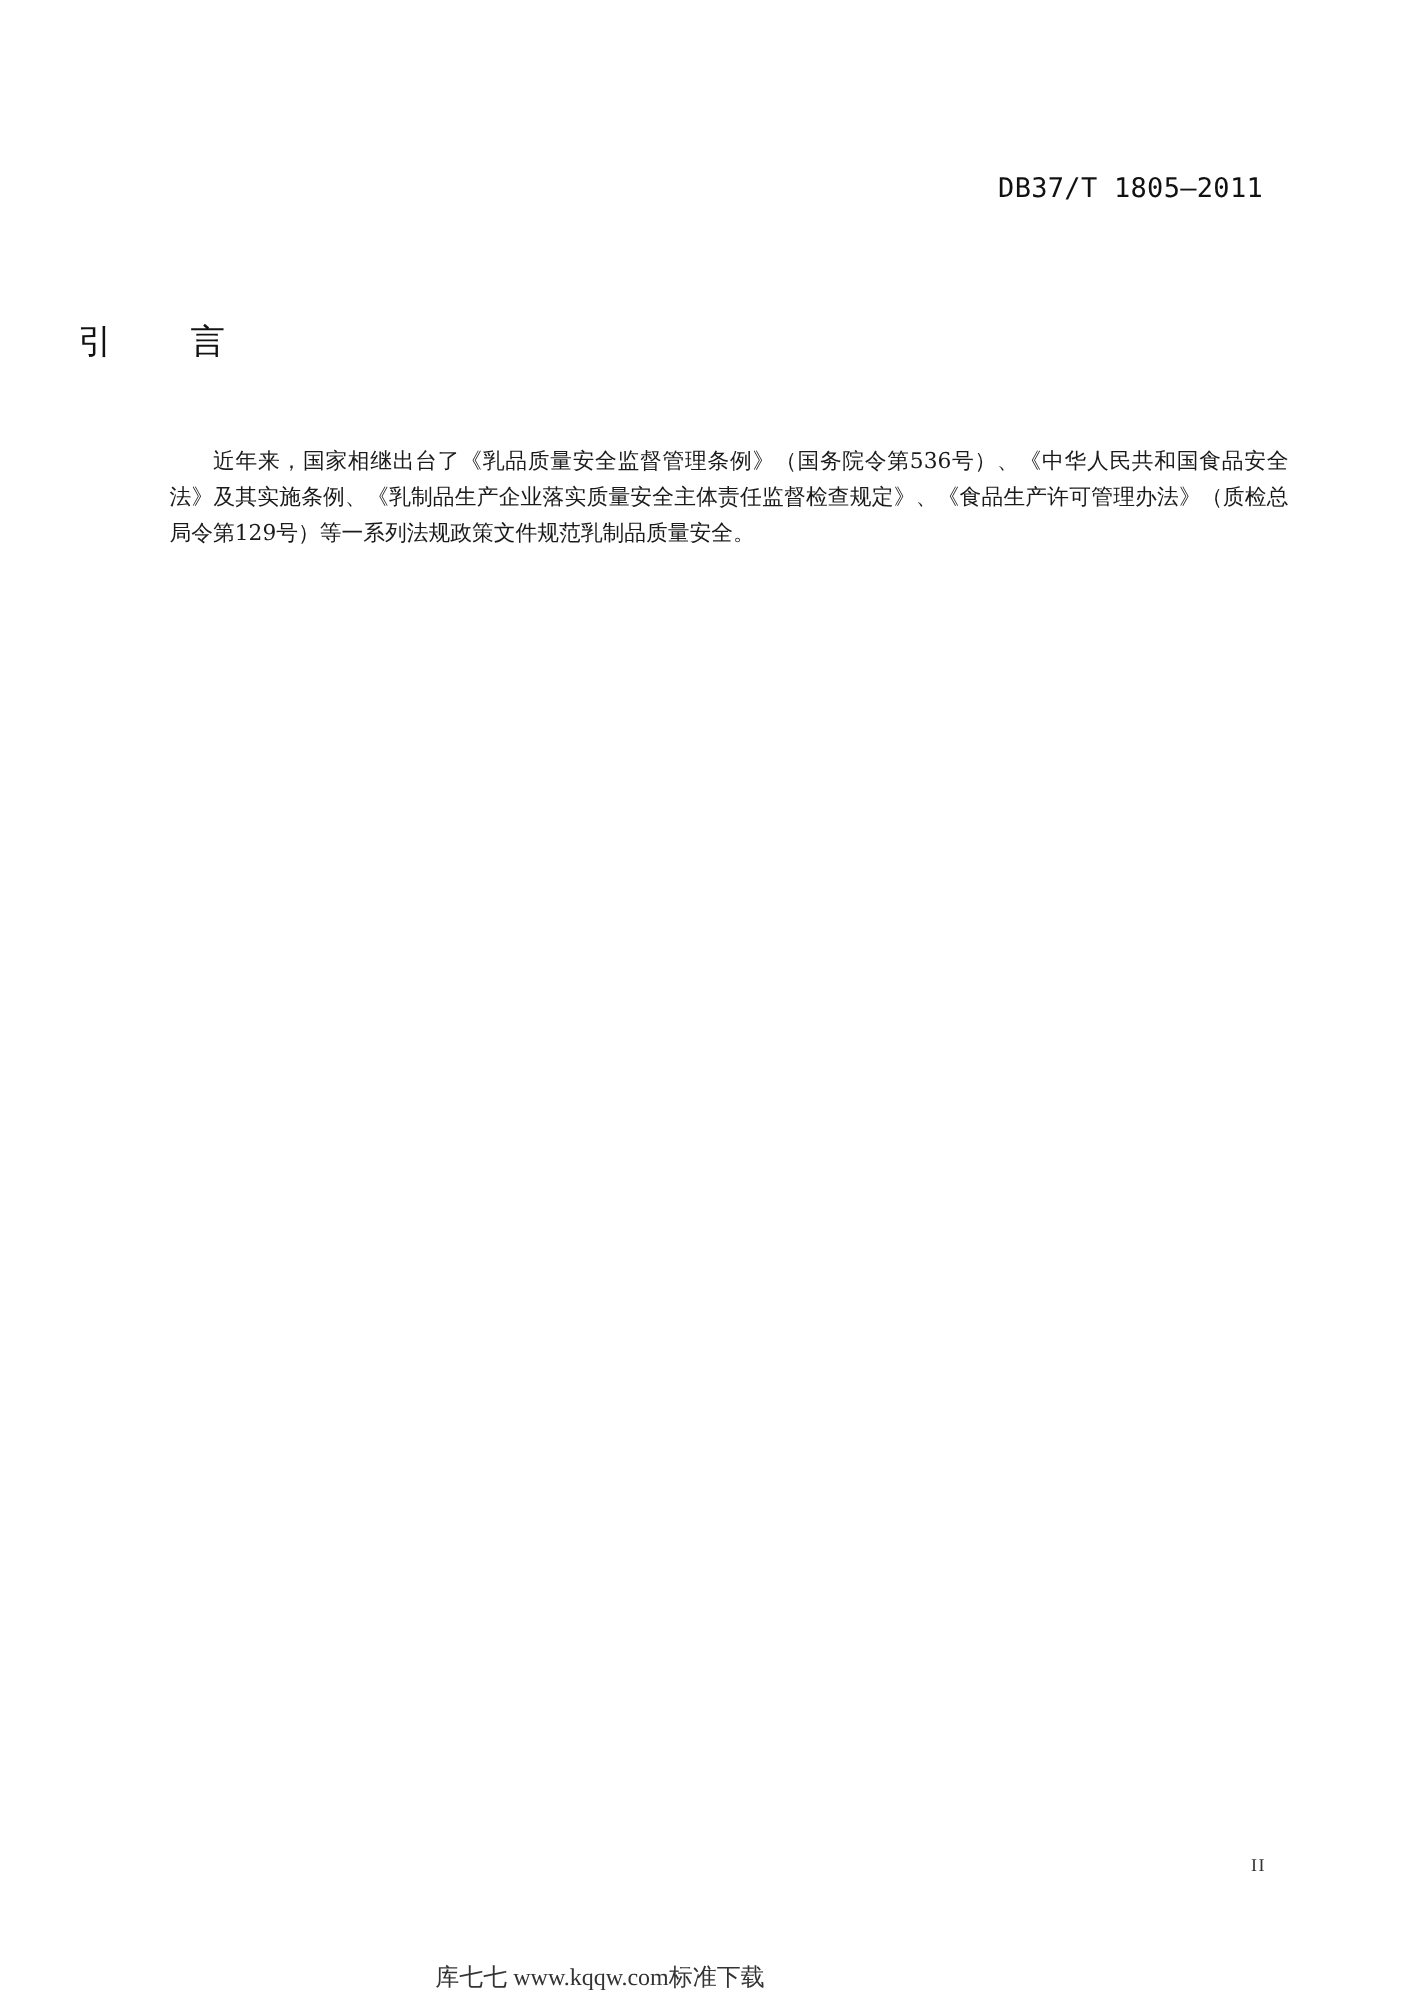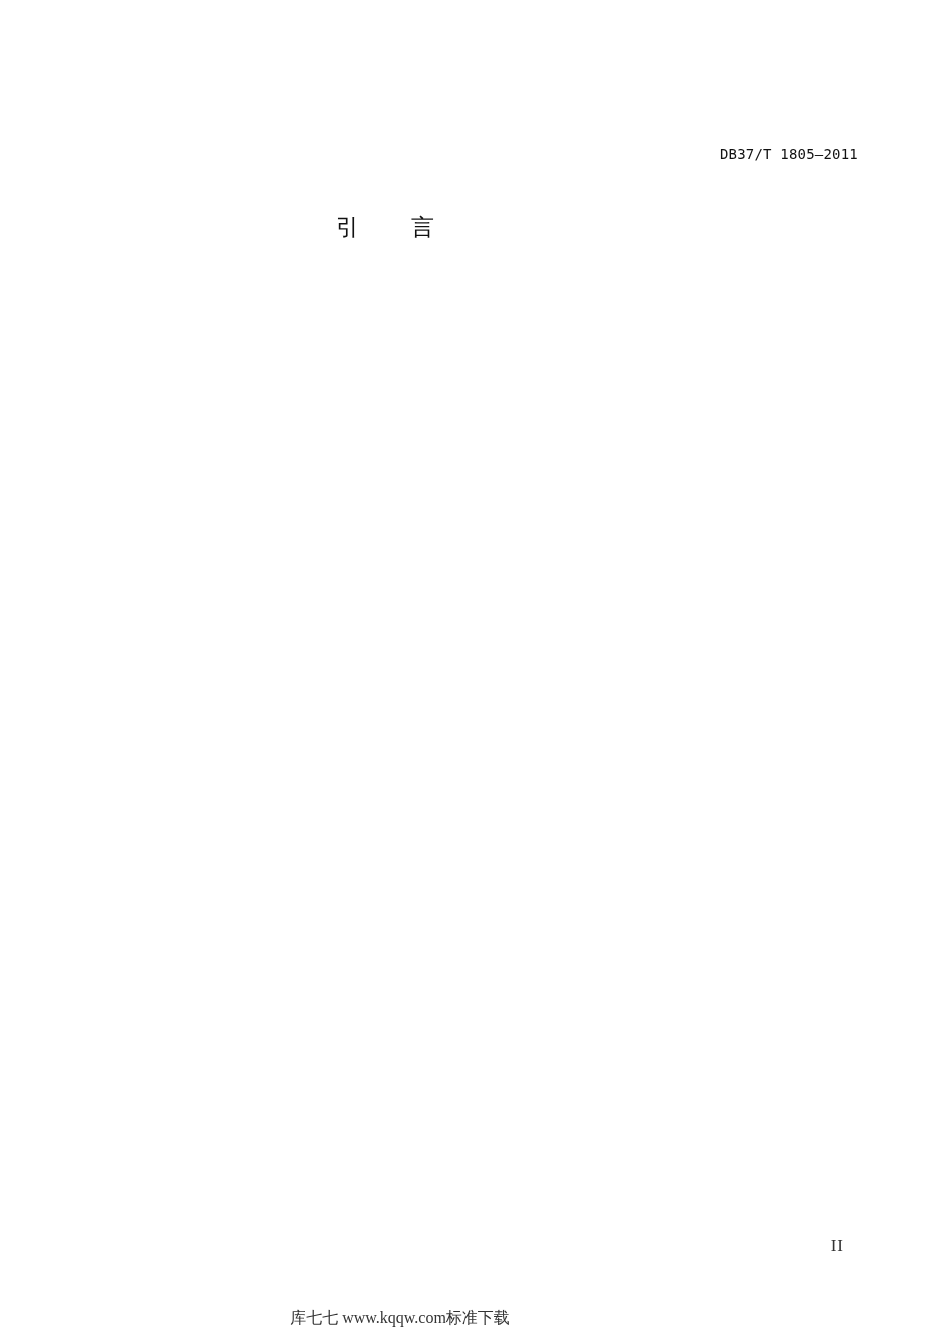--- a/index.html
+++ b/index.html
@@ -11,33 +11,32 @@
       width: 950px;
       height: 1344px;
       position: relative;
       overflow: hidden;
       color: #1a1a1a;
       font-family: "DejaVu Serif", "Liberation Serif", serif;
     }
     .std-code {
       position: absolute;
       top: 115px;
-      right: 92px;
+      right: 108px;
       font-family: "DejaVu Sans Mono", "Liberation Mono", monospace;
-      font-size: 14px;
+      font-size: 18px;
       letter-spacing: 0.2px;
       color: #111;
-      margin-top: 31px;
     }
     .title {
       position: absolute;
       top: 212px;
       left: 0;
       width: 770px;
-      text-align: center;
+      text-align: left;
       font-family: "DejaVu Sans", "Liberation Sans", sans-serif;
       font-size: 23px;
       letter-spacing: 52px;
       text-indent: 52px;
       color: #111;
     }
     .body-text {
       position: absolute;
       top: 296px;
       left: 113px;
@@ -50,21 +49,21 @@
       text-indent: 2em;
       text-align: justify;
       text-justify: inter-character;
       color: #1a1a1a;
     }
     .page-number {
       position: absolute;
       top: 1236px;
       right: 106px;
       font-family: "Liberation Serif", "DejaVu Serif", serif;
-      font-size: 17px;
+      font-size: 12px;
       letter-spacing: 1px;
       color: #333;
     }
     .watermark {
       position: absolute;
       top: 1308px;
       left: 0;
       width: 800px;
       text-align: center;
       font-family: "Liberation Serif", "DejaVu Serif", serif;
@@ -73,17 +72,18 @@
     }
   </style>
 </head>
 <body>
 
 <div class="std-code">DB37/T 1805—2011</div>
 
 <div class="title">引言</div>
 
 <div class="body-text">
+  <p class="para">近年来，国家相继出台了《乳品质量安全监督管理条例》（国务院令第536号）、《中华人民共和国食品安全法》及其实施条例、《乳制品生产企业落实质量安全主体责任监督检查规定》、《食品生产许可管理办法》（质检总局令第129号）等一系列法规政策文件规范乳制品质量安全。</p>
 </div>
 
 <div class="page-number">II</div>
 
 <div class="watermark">库七七 www.kqqw.com标准下载</div>
 
 </body></html>

